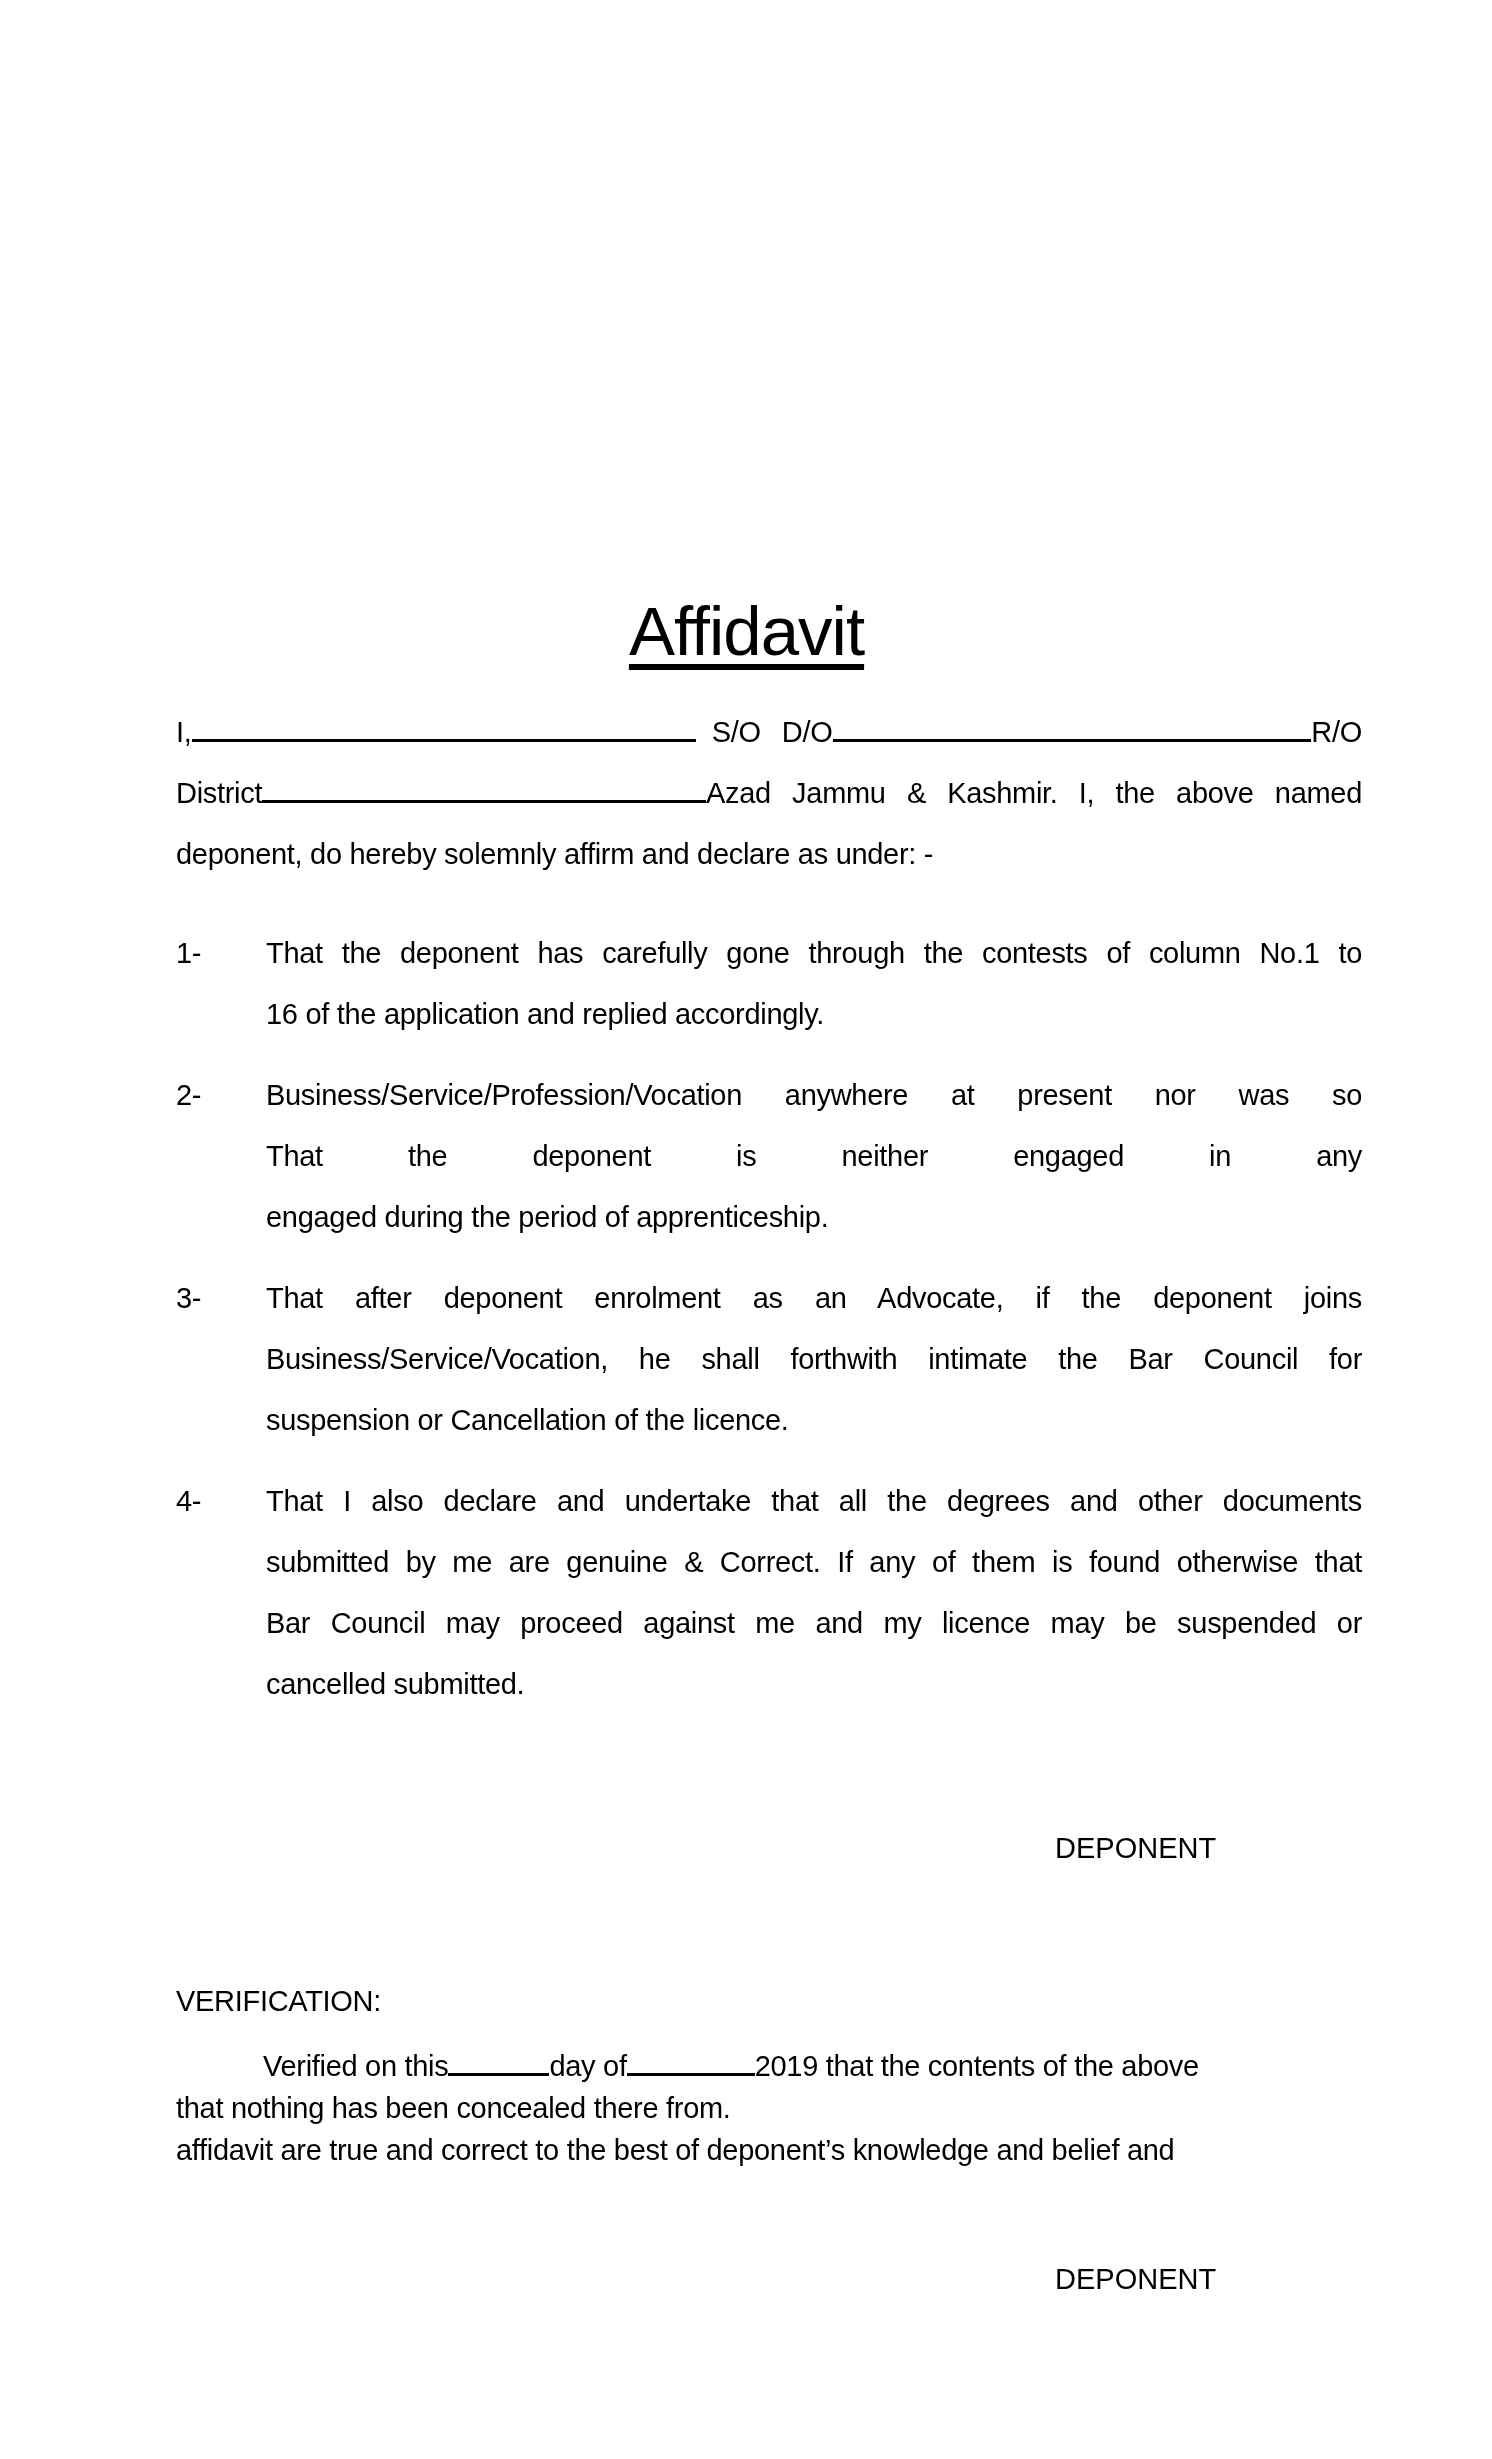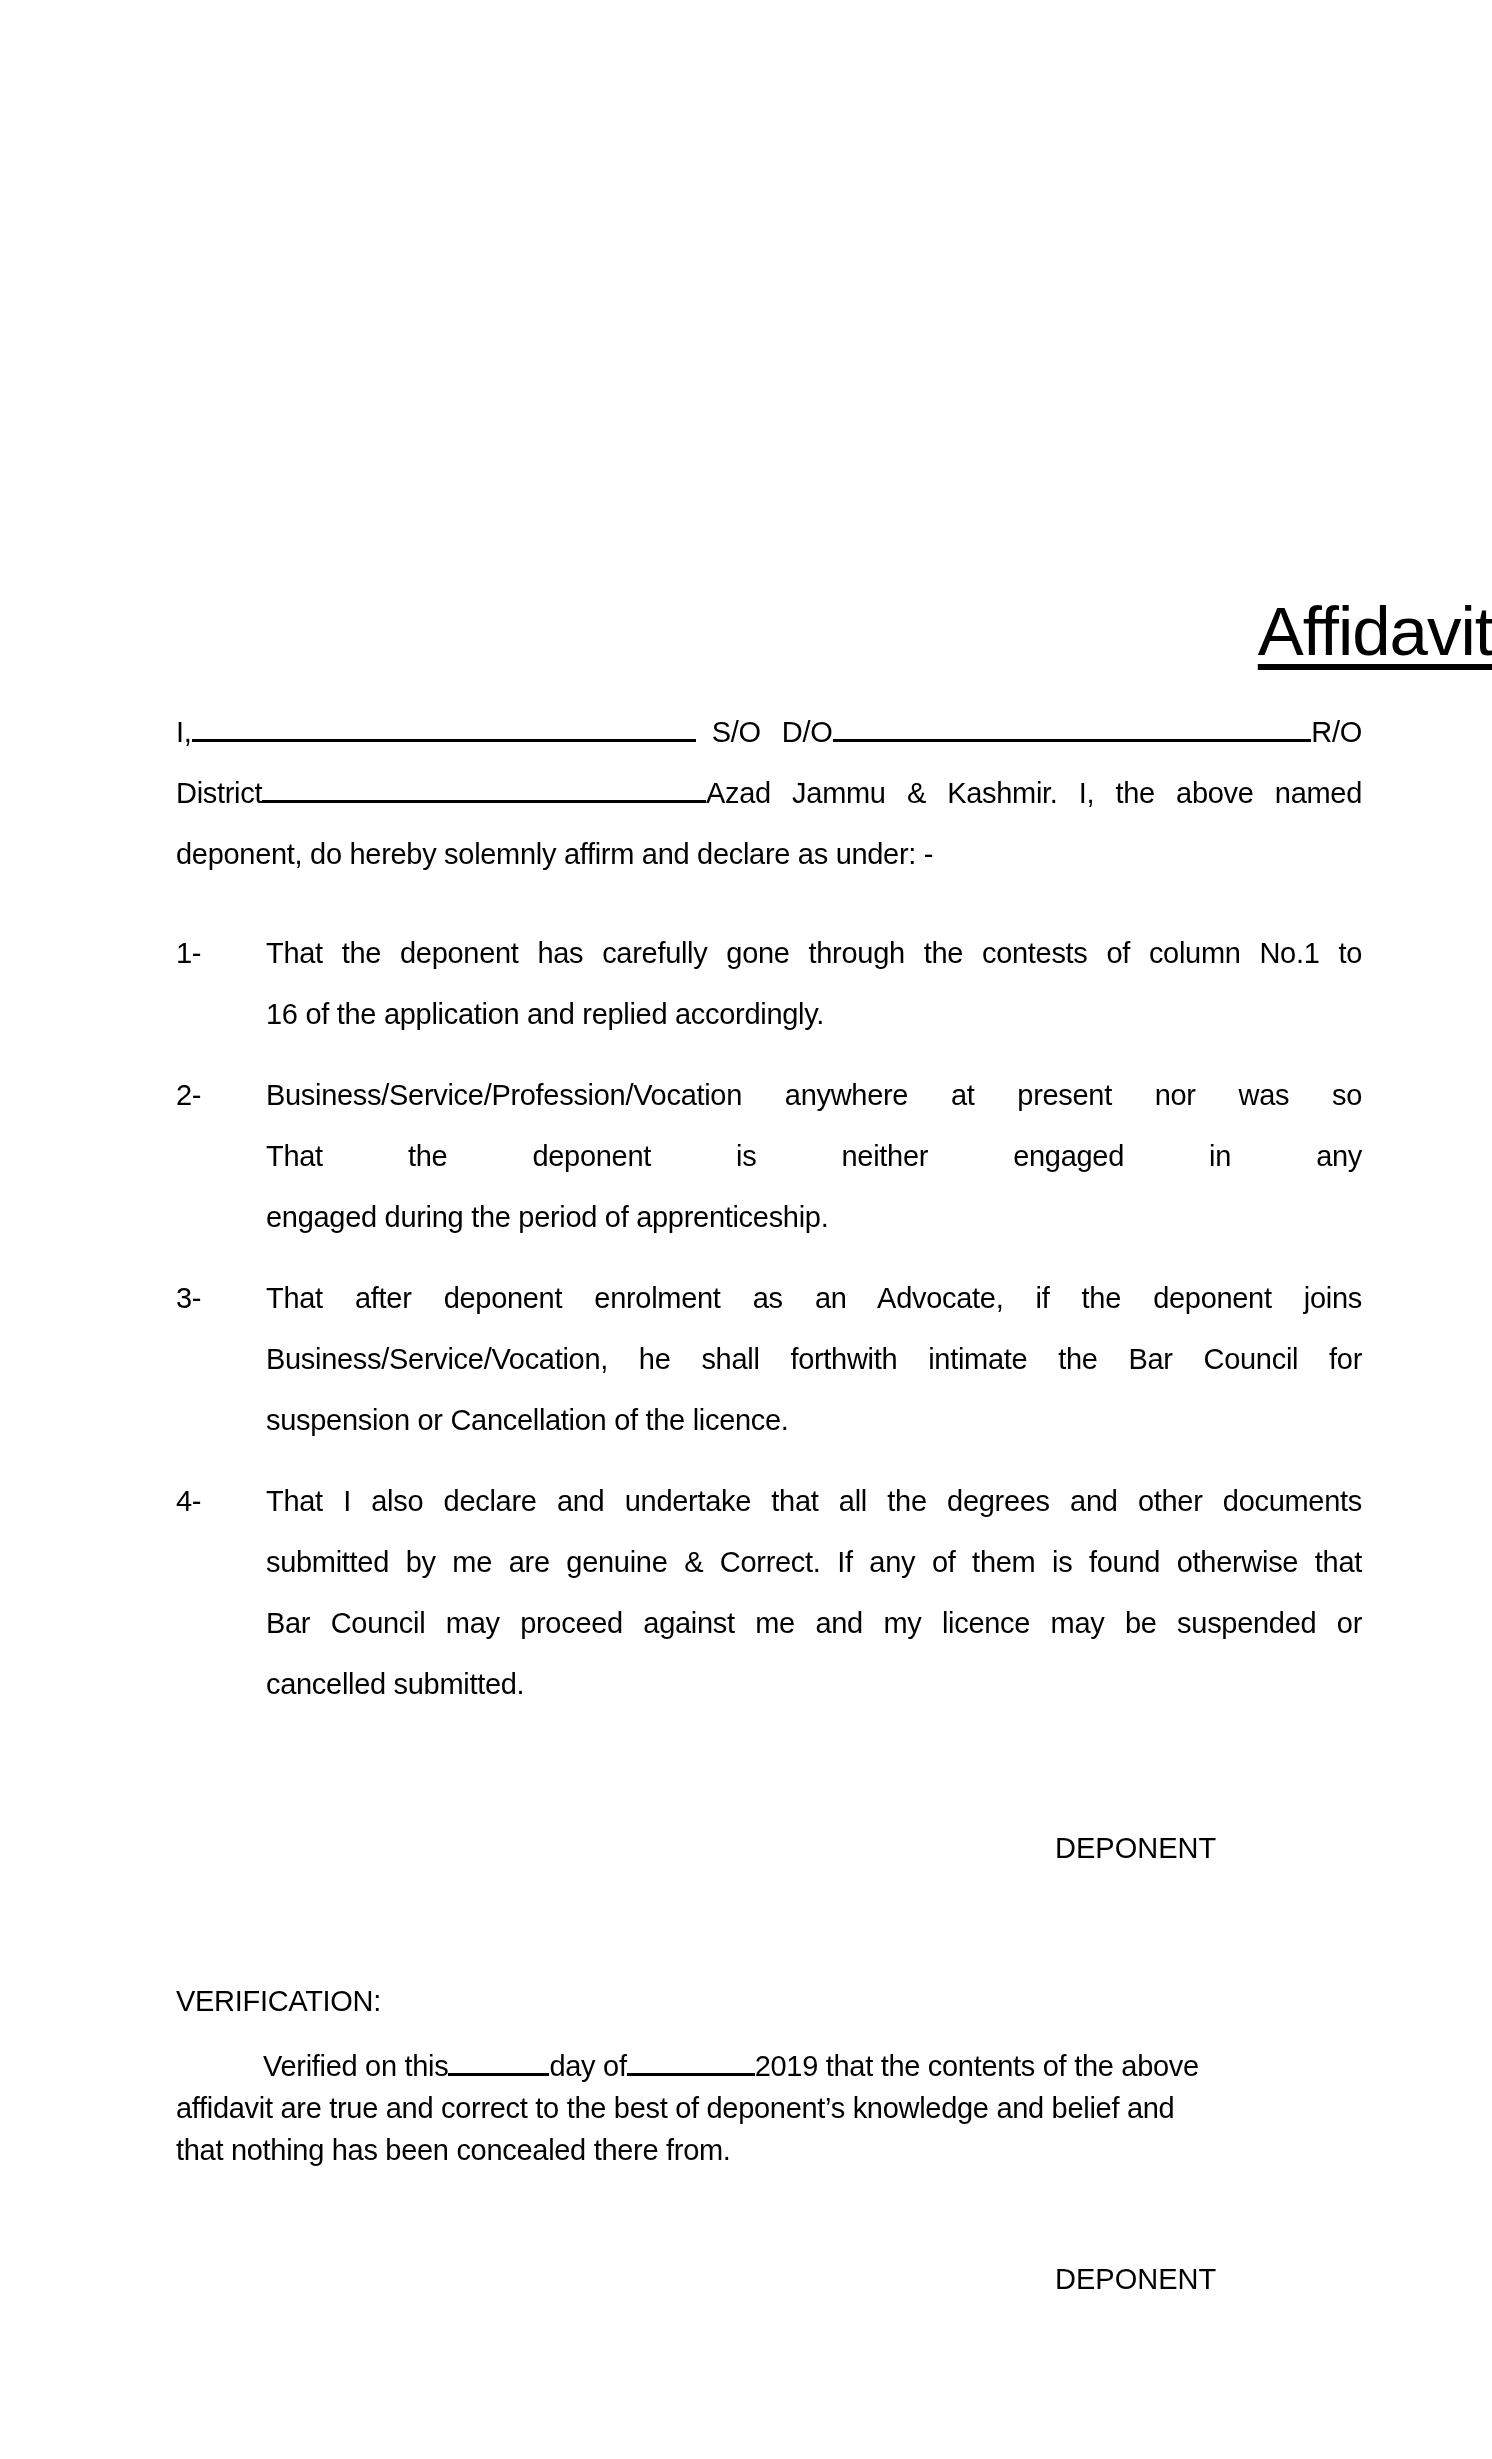--- a/index.html
+++ b/index.html
@@ -12,21 +12,21 @@
     font-family: "Liberation Sans", sans-serif;
     font-size: 29px;
     letter-spacing: -0.3px;
     overflow: hidden;
   }
 
   
   .title {
     position: absolute;
     top: 593px; left: 0; right: 0;
-    text-align: right;
+    text-align: center;
     font-size: 69px;
     letter-spacing: -1px;
     line-height: 77px;
     text-decoration: underline;
     text-decoration-thickness: 5.8px;
     text-underline-offset: 8.6px;
   }
 
   
   .intro {
@@ -149,20 +149,20 @@
 
   <div class="verification">
     <div class="row">
       <span class="v-indent"></span>
       <span>Verified on this</span>
       <span class="blank b-day"></span>
       <span>day of</span>
       <span class="blank b-month"></span>
       <span>2019 that the contents of the above</span>
     </div>
+    <div>that nothing has been concealed there from.</div>
     <div>affidavit are true and correct to the best of deponent’s knowledge and belief and</div>
-    <div>that nothing has been concealed there from.</div>
   </div>
 
   <div class="deponent-bottom">DEPONENT</div>
 
 </div>
 
 
 </body></html>

